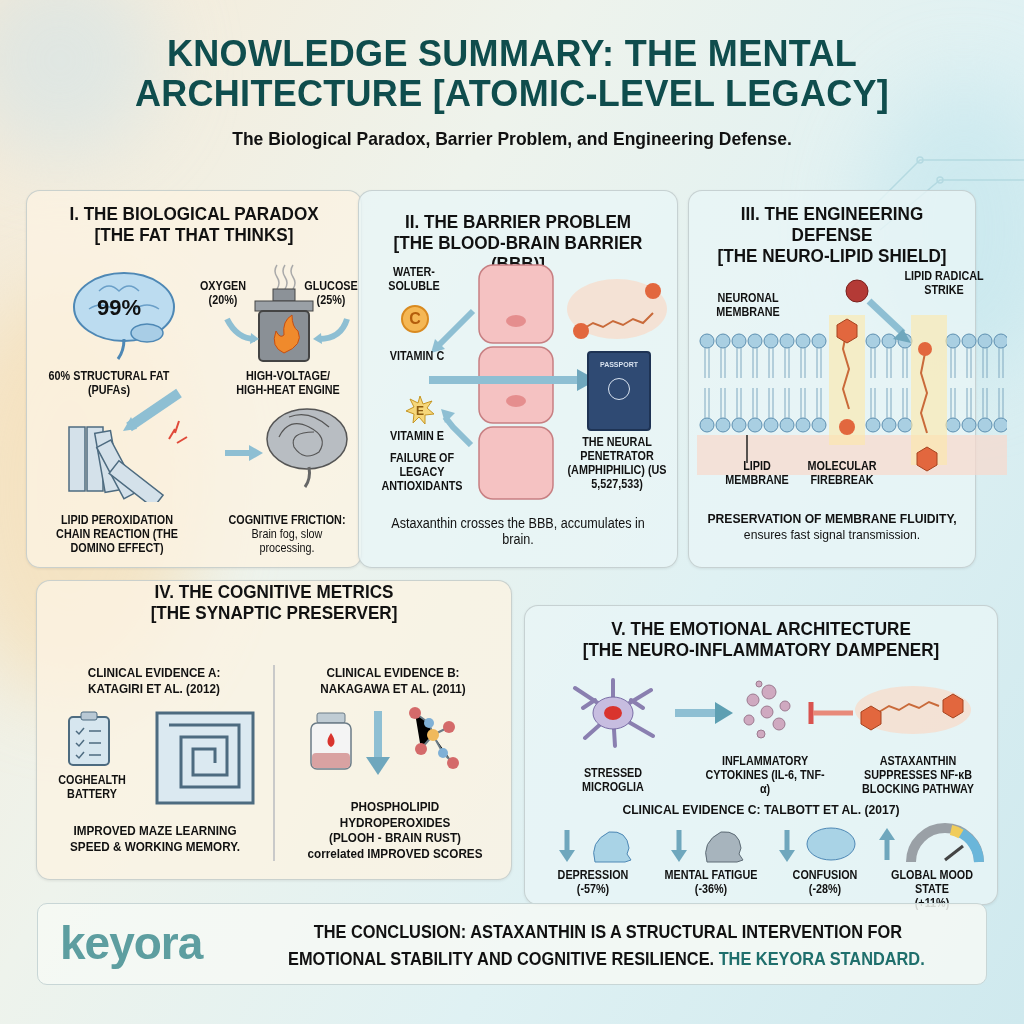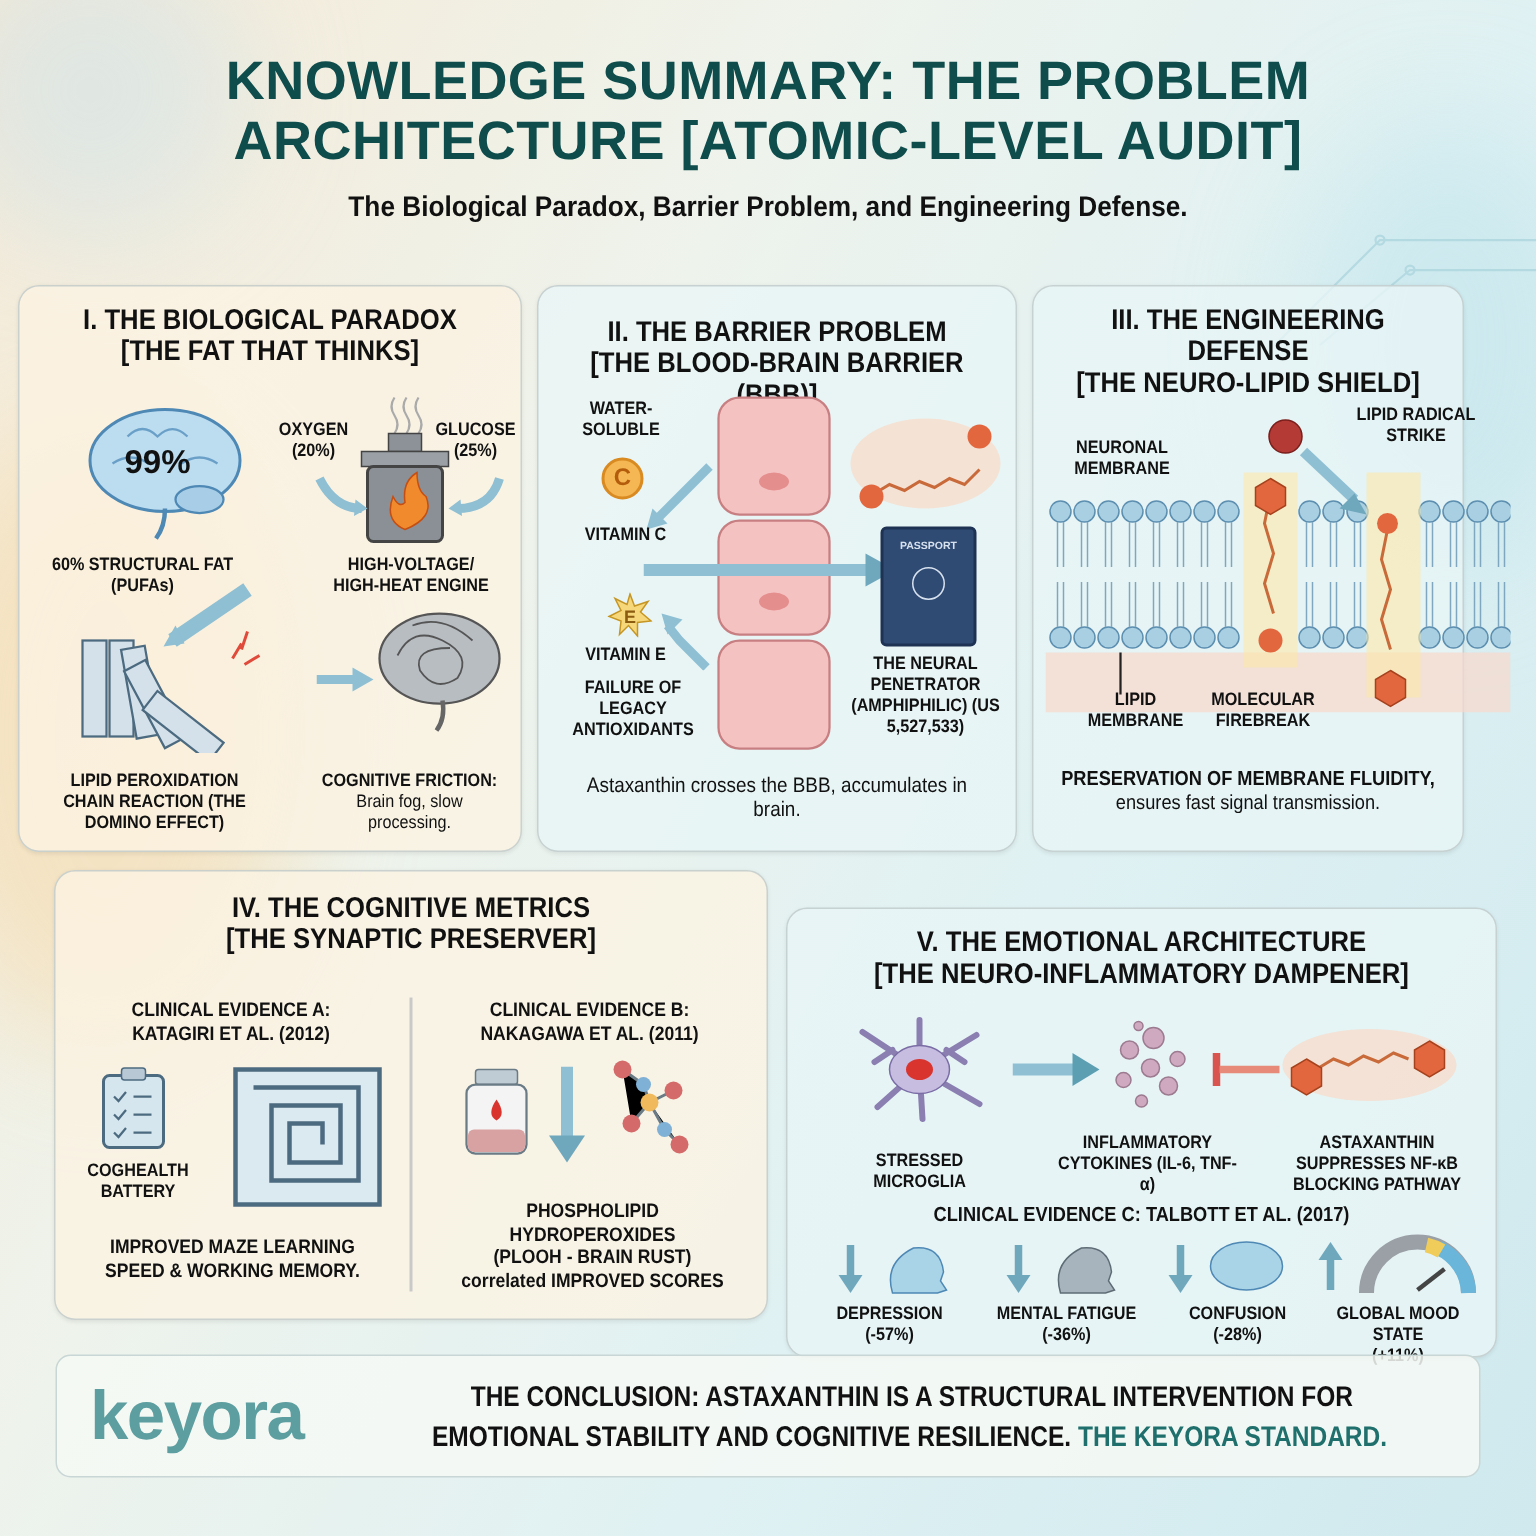--- a/index.html
+++ b/index.html
@@ -53,27 +53,27 @@
   <g stroke="#a9d3dc" stroke-width="1.5" fill="none" opacity=".7">
     <path d="M10 150 L80 80 L184 80"></path>
       <path d="M40 150 L100 100 L184 100"></path>
       <circle cx="80" cy="80" r="3"></circle>
       <circle cx="100" cy="100" r="3"></circle>
   </g>
 </svg>
 
 <div class="header">
   <div class="title">
-    <div>KNOWLEDGE SUMMARY: THE PROBLEM</div>
-    <div>ARCHITECTURE [ATOMIC-LEVEL AUDIT]</div>
+    <div>KNOWLEDGE SUMMARY: THE MENTAL</div>
+    <div>ARCHITECTURE [ATOMIC-LEVEL LEGACY]</div>
   </div>
   <div class="subtitle">The Biological Paradox, Barrier Problem, and Engineering Defense.</div>
 </div>
 
-<div class="panel warm" style="left:12px;top:190px;width:336px;height:378px;">
+<div class="panel warm" style="left:26px;top:190px;width:336px;height:378px;">
   <div style="margin-top:12px">
     <div class="ptitle">I. THE BIOLOGICAL PARADOX</div>
     <div class="ptitle">[THE FAT THAT THINKS]</div>
   </div>
 
   <svg class="abs" style="left:42px;top:78px" width="110" height="92">
     <ellipse cx="55" cy="38" rx="50" ry="34" fill="#bcdcf0" stroke="#4e88b5" stroke-width="2"></ellipse>
     <path d="M30 22 q10 -10 20 0 q10 -10 20 0 M20 40 q12 -8 24 0 M66 40 q12 -8 24 0" stroke="#6a9fc8" stroke-width="1.5" fill="none"></path>
     <path d="M55 70 q0 12 -6 20" stroke="#4e88b5" stroke-width="3" fill="none"></path>
     <ellipse cx="78" cy="64" rx="16" ry="9" fill="#a8cde6" stroke="#4e88b5" stroke-width="1.5"></ellipse>
@@ -246,21 +246,21 @@
   </svg>
   <div class="lbl" style="left:28px;top:268px;width:80px;">LIPID MEMBRANE</div>
   <div class="lbl" style="left:108px;top:268px;width:90px;">MOLECULAR FIREBREAK</div>
   <div class="cap" style="top:320px;">
     <div>PRESERVATION OF MEMBRANE FLUIDITY,</div>
     <div style="font-weight:400">ensures fast signal transmission.</div>
   </div>
 </div>
 
 <div class="panel warm" style="left:36px;top:580px;width:476px;height:300px;">
-  <div style="margin-top:14px">
+  <div style="">
     <div class="ptitle">IV. THE COGNITIVE METRICS</div>
     <div class="ptitle">[THE SYNAPTIC PRESERVER]</div>
   </div>
   <div class="abs" style="left:236px;top:84px;width:1.5px;height:196px;background:#c9c9c9;"></div>
   <div class="lbl" style="left:12px;top:84px;width:210px;font-size:13px;line-height:16px;">
     <div>CLINICAL EVIDENCE A:</div>
       <div>KATAGIRI ET AL. (2012)</div>
   </div>
   <svg class="abs" style="left:30px;top:130px" width="44" height="56">
     <rect x="2" y="6" width="40" height="48" rx="4" fill="#d6e6ef" stroke="#4d6b80" stroke-width="2"></rect>

